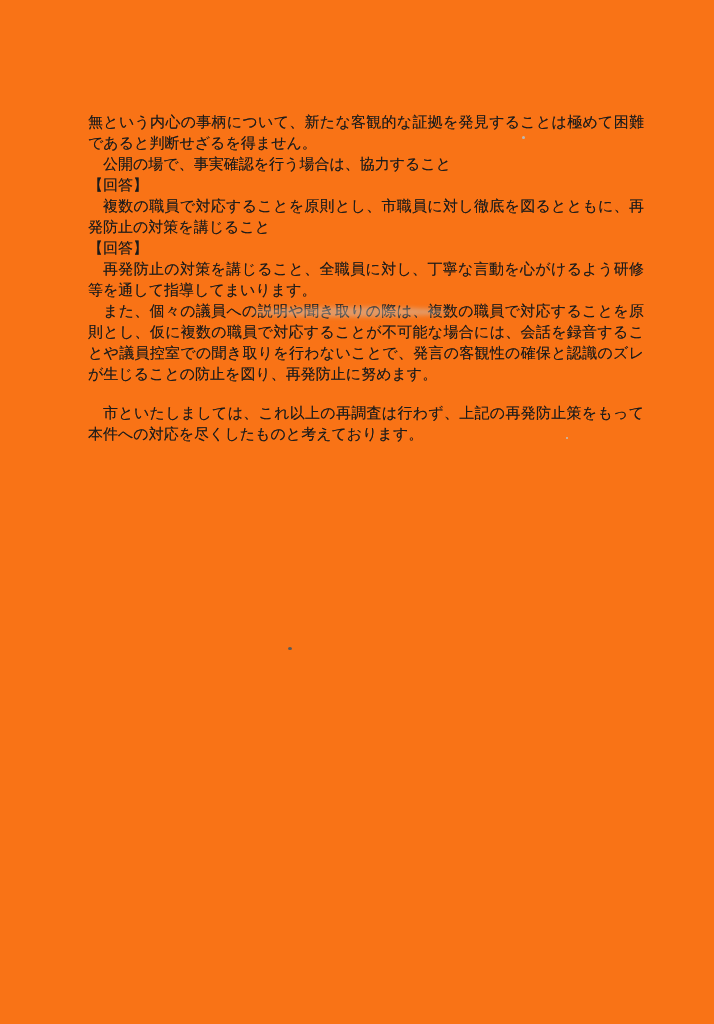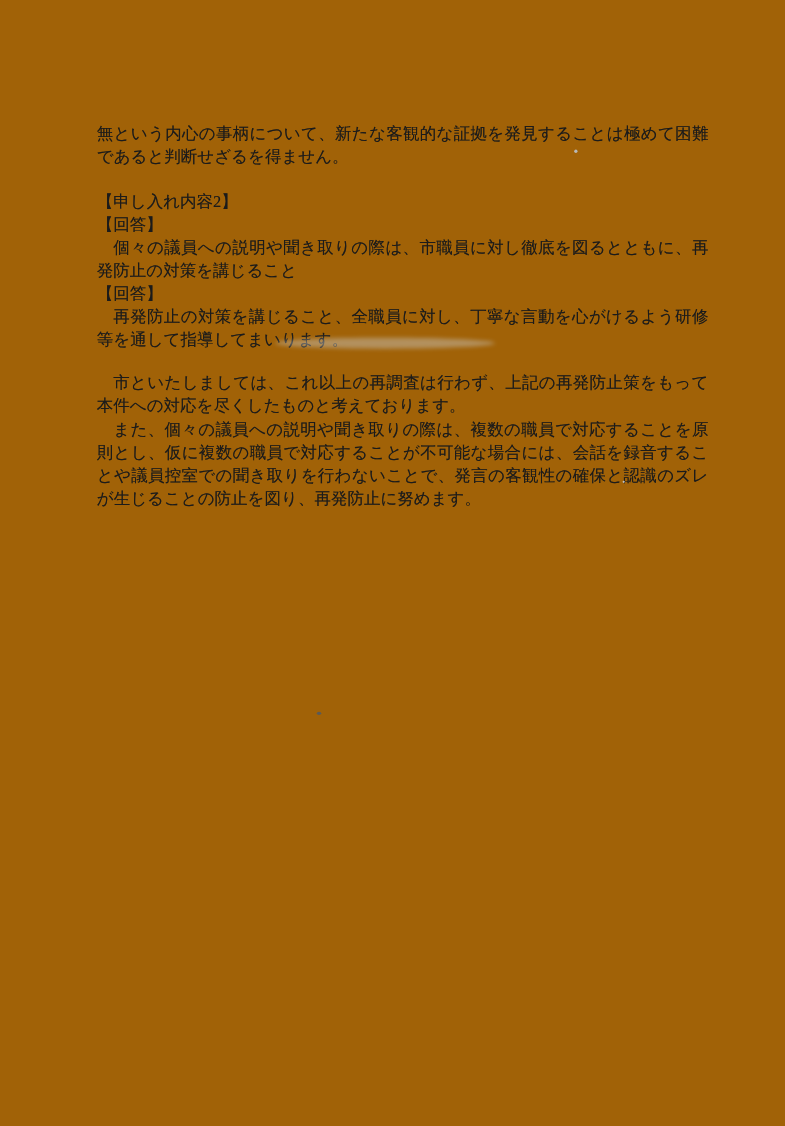--- a/index.html
+++ b/index.html
@@ -4,21 +4,21 @@
 <style>
   html, body {
     margin: 0;
     padding: 0;
     background: #ffffff;
   }
   .page {
     position: relative;
     width: 714px;
     height: 1024px;
-    background: #a16207;
+    background: #f97316;
     overflow: hidden;
     font-family: "Liberation Serif", "DejaVu Serif", serif;
     color: #1b1b1b;
   }
   .doc {
     position: absolute;
     left: 88px;
     top: 112px;
     width: 556px;
     font-size: 15px;
@@ -59,29 +59,29 @@
 </head>
 <body>
 
 <div class="page">
 
   <div class="doc">
 
     <p>無という内心の事柄について、新たな客観的な証拠を発見することは極めて困難であると判断せざるを得ません。</p>
 
 
-    <p class="header-line gap-md">【申し入れ内容2】</p>
+    <p class="para-indent">公開の場で、事実確認を行う場合は、協力すること</p>
     <p class="header-line">【回答】</p>
 
-    <p class="para-indent">個々の議員への説明や聞き取りの際は、市職員に対し徹底を図るとともに、再発防止の対策を講じること</p>
+    <p class="para-indent">複数の職員で対応することを原則とし、市職員に対し徹底を図るとともに、再発防止の対策を講じること</p>
     <p class="header-line">【回答】</p>
     <p class="para-indent">再発防止の対策を講じること、全職員に対し、丁寧な言動を心がけるよう研修等を通して指導してまいります。</p>
+    <p class="para-indent">また、個々の議員への説明や聞き取りの際は、複数の職員で対応することを原則とし、仮に複数の職員で対応することが不可能な場合には、会話を録音することや議員控室での聞き取りを行わないことで、発言の客観性の確保と認識のズレが生じることの防止を図り、再発防止に努めます。</p>
+
     <p class="para-indent gap-sm">市といたしましては、これ以上の再調査は行わず、上記の再発防止策をもって本件への対応を尽くしたものと考えております。</p>
-
-    <p class="para-indent">また、個々の議員への説明や聞き取りの際は、複数の職員で対応することを原則とし、仮に複数の職員で対応することが不可能な場合には、会話を録音することや議員控室での聞き取りを行わないことで、発言の客観性の確保と認識のズレが生じることの防止を図り、再発防止に努めます。</p>
 
   </div>
 
   <div class="smudge"></div>
   <div class="speck speck-a"></div>
   <div class="speck speck-b"></div>
   <div class="speck speck-c"></div>
 
 </div>
 

